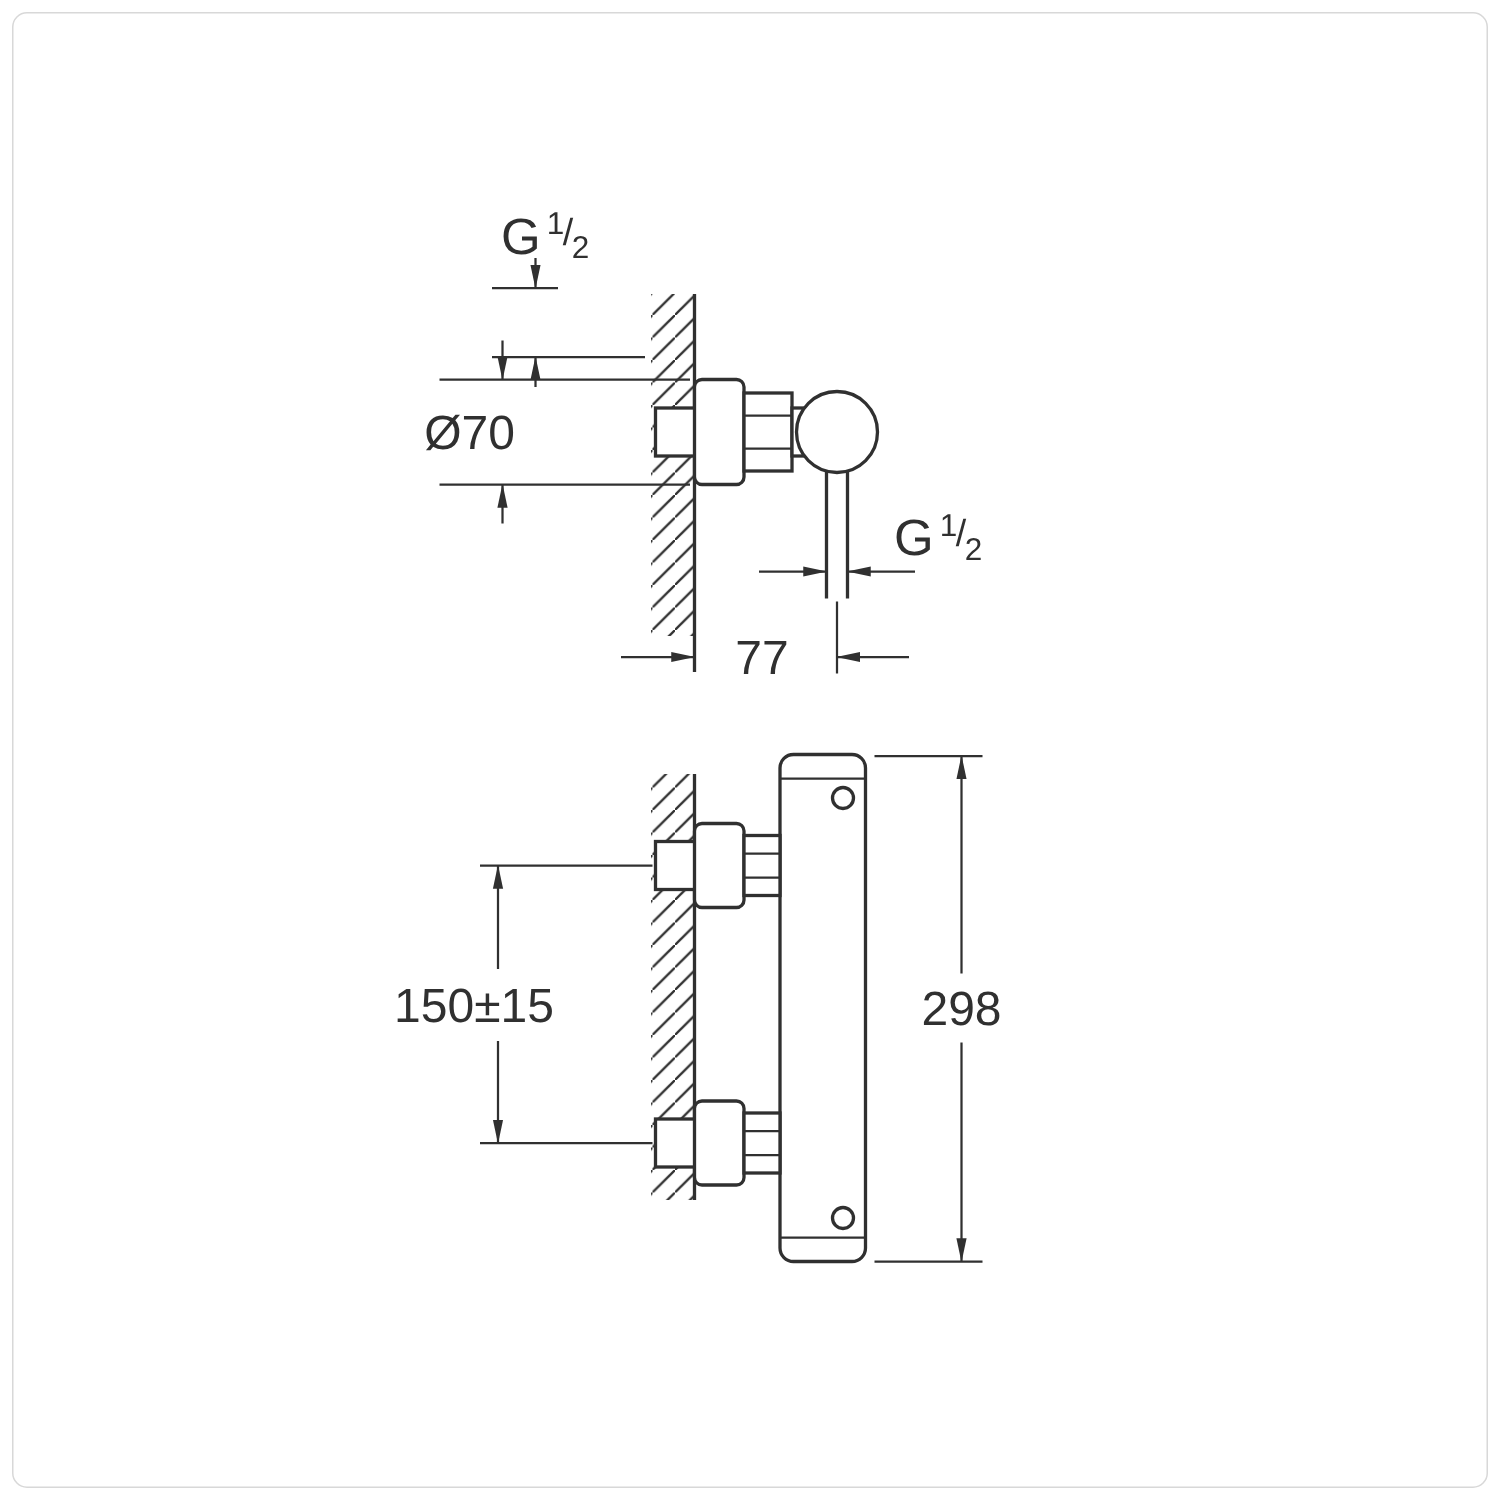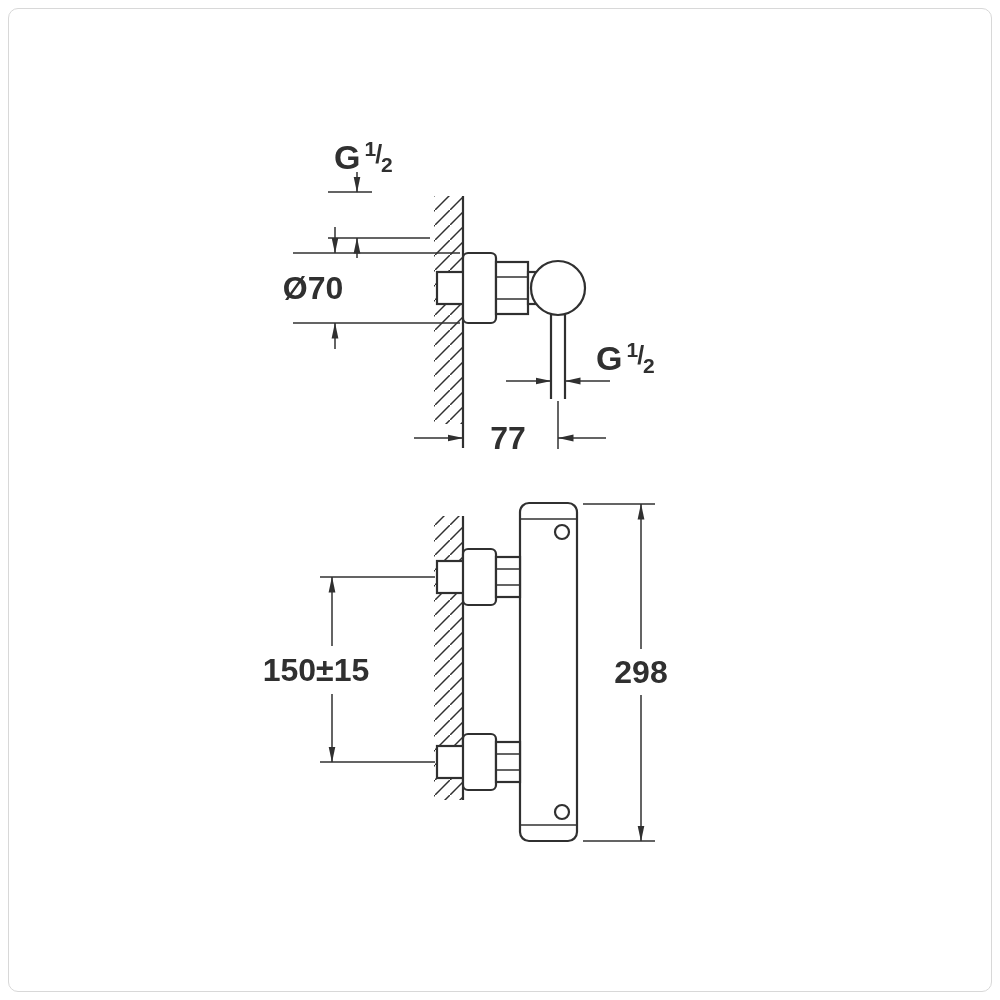--- a/index.html
+++ b/index.html
@@ -1,16 +1,16 @@
 <!DOCTYPE html>
 <html style="--line: #303030; --border: #d8d8d8; --bg: #ffffff;"><head>
 <meta charset="utf-8">
 <style>
   html,body{margin:0;padding:0;background:#fff;}
-  .stage{position:relative;width:1000px;height:1000px;background:var(--bg,#ffffff);overflow:hidden;font-weight:bold;}
+  .stage{position:relative;width:1000px;height:1000px;background:var(--bg,#ffffff);overflow:hidden;}
   .frame{position:absolute;inset:8px;border:1px solid var(--border,#d8d8d8);border-radius:10px;pointer-events:none;}
   svg{position:absolute;left:0;top:0;}
   .shape{fill:#ffffff;stroke:var(--line,#303030);stroke-width:2.2;}
   .ln{fill:none;stroke:var(--line,#303030);stroke-width:2.2;}
   .thin{fill:none;stroke:var(--line,#303030);stroke-width:1.5;}
   .dim{fill:none;stroke:var(--line,#303030);stroke-width:1.5;}
   .arrfill{fill:var(--line,#303030);stroke:none;}
   text{fill:var(--line,#303030);font-family:"Liberation Sans",sans-serif;font-size:32px;}
   .big{font-size:34px;}
 </style>

